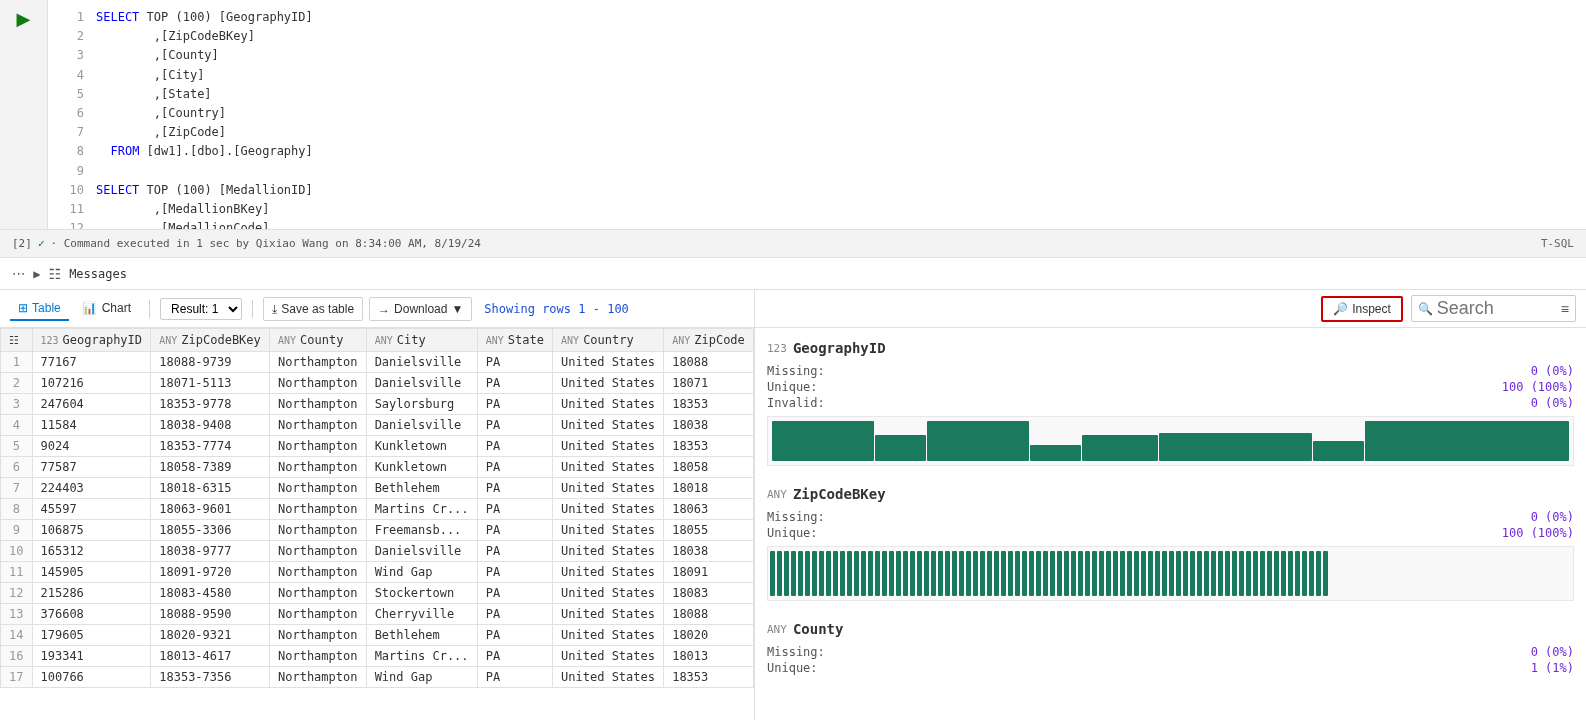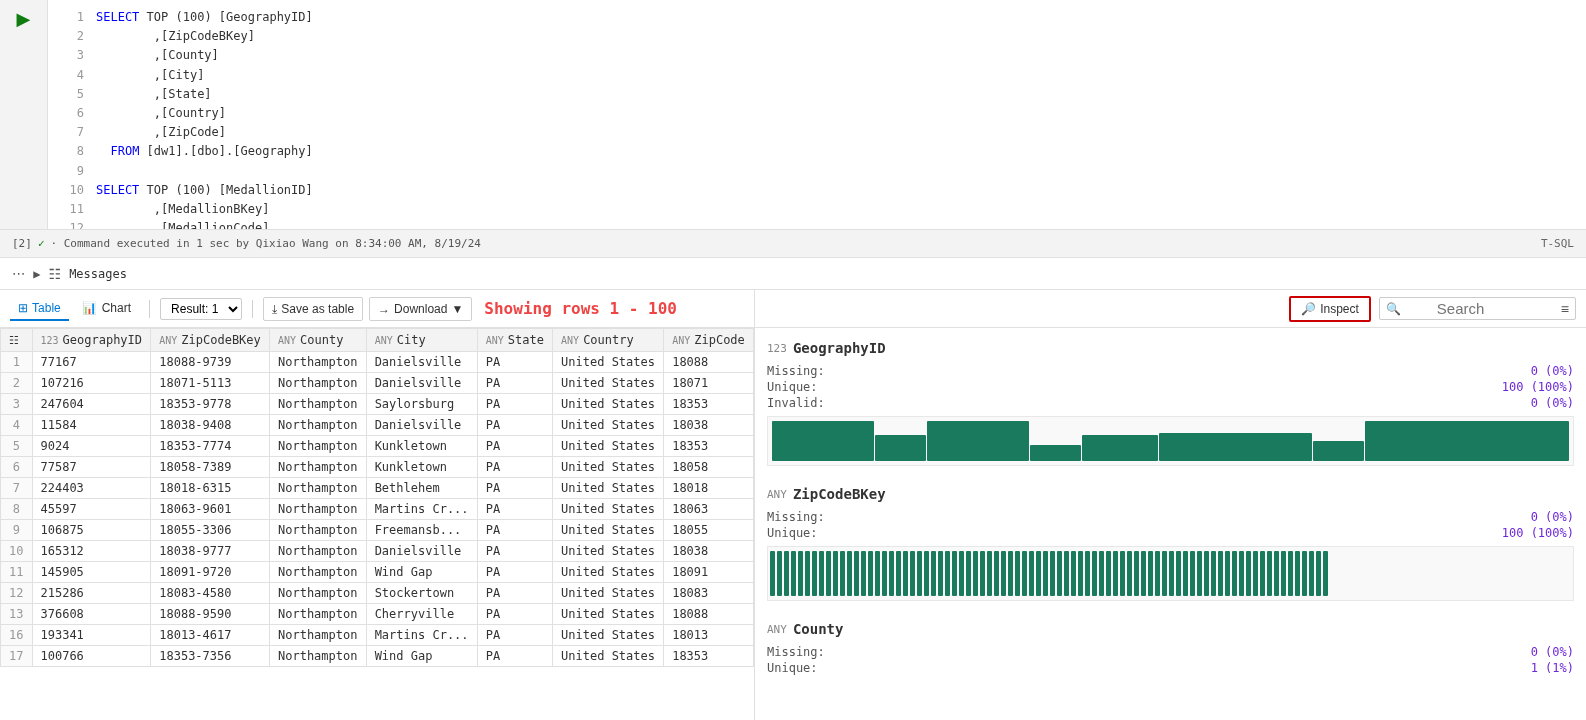--- a/index.html
+++ b/index.html
@@ -32,37 +32,37 @@
     
     .table-panel { flex: 0 0 755px; display: flex; flex-direction: column; border-right: 1px solid #e0e0e0; overflow: hidden; }
 
     
     .table-toolbar { height: 38px; background: #fff; border-bottom: 1px solid #e0e0e0; display: flex; align-items: center; padding: 0 10px; gap: 6px; flex-shrink: 0; }
     .tab-btn { display: flex; align-items: center; gap: 4px; padding: 4px 8px; border: none; background: none; cursor: pointer; font-size: 12px; color: #333; border-bottom: 2px solid transparent; }
     .tab-btn.active { border-bottom: 2px solid #0078d4; color: #0078d4; }
     .divider-v { width: 1px; height: 18px; background: #d0d0d0; margin: 0 4px; }
     .result-select { font-size: 12px; border: 1px solid #ccc; padding: 2px 6px; border-radius: 2px; background: #fff; cursor: pointer; }
     .toolbar-btn { display: flex; align-items: center; gap: 4px; padding: 4px 8px; border: 1px solid #d0d0d0; background: #fff; cursor: pointer; font-size: 12px; color: #333; border-radius: 2px; }
-    .showing-text { font-size: 16px; color: #ef4444; margin-left: 6px; font-weight: bold; }
+    .showing-text { font-size: 12px; color: #1d4ed8; margin-left: 6px; }
 
     
     .table-scroll { overflow: auto; flex: 1; }
     table { border-collapse: collapse; width: 100%; font-size: 12px; }
     th { background: #f3f3f3; border: 1px solid #e0e0e0; padding: 4px 8px; text-align: left; font-weight: 400; color: #333; white-space: nowrap; position: sticky; top: 0; z-index: 1; }
     td { border: 1px solid #e0e0e0; padding: 3px 8px; white-space: nowrap; color: #333; }
     .col-header { display: flex; align-items: center; gap: 4px; }
     .type-badge { color: #888; font-size: 10px; }
     .row-num { color: #999; text-align: center; background: #fafafa; }
 
     
     .inspect-panel { flex: 1; display: flex; flex-direction: column; overflow: hidden; }
     .inspect-toolbar { height: 38px; background: #fff; border-bottom: 1px solid #e0e0e0; display: flex; align-items: center; padding: 0 10px; gap: 8px; justify-content: flex-end; flex-shrink: 0; }
     .inspect-btn { display: flex; align-items: center; gap: 4px; padding: 4px 10px; border: 2px solid #c00; background: #fff; cursor: pointer; font-size: 12px; color: #333; border-radius: 2px; }
     .search-box { display: flex; align-items: center; border: 1px solid #ccc; border-radius: 2px; padding: 2px 6px; gap: 4px; background: #fff; }
-    .search-box input { border: none; outline: none; font-size: 15px; width: 120px; margin-left: 32px; }
+    .search-box input { border: none; outline: none; font-size: 18px; width: 120px; }
     .filter-btn { background: none; border: none; cursor: pointer; font-size: 14px; color: #555; }
 
     .inspect-scroll { overflow-y: auto; flex: 1; padding: 12px; }
     .inspect-section { margin-bottom: 20px; }
     .inspect-title { font-size: 14px; font-weight: 600; color: #333; margin-bottom: 8px; display: flex; align-items: center; gap: 6px; }
     .inspect-type { font-size: 11px; color: #888; font-weight: 400; }
     .stat-row { display: flex; justify-content: space-between; font-size: 12px; color: #555; margin-bottom: 2px; text-align: center; }
     .stat-val { color: #6d28d9; }
     .chart-bar-area { height: 50px; background: #f9f9f9; border: 1px solid #e8e8e8; margin-top: 6px; position: relative; display: flex; align-items: flex-end; padding: 4px; gap: 1px; overflow: hidden; }
     .bar-seg { background: #1a7a5e; height: 100%; border-radius: 1px; flex: 1; }
@@ -331,20 +331,30 @@
       <td class="row-num">13</td>
       <td>376608</td>
       <td>18088-9590</td>
       <td>Northampton</td>
       <td>Cherryville</td>
       <td>PA</td>
       <td>United States</td>
       <td>18088</td>
     </tr>
             <tr>
+      <td class="row-num">14</td>
+      <td>179605</td>
+      <td>18020-9321</td>
+      <td>Northampton</td>
+      <td>Bethlehem</td>
+      <td>PA</td>
+      <td>United States</td>
+      <td>18020</td>
+    </tr>
+            <tr>
       <td class="row-num">16</td>
       <td>193341</td>
       <td>18013-4617</td>
       <td>Northampton</td>
       <td>Martins Cr...</td>
       <td>PA</td>
       <td>United States</td>
       <td>18013</td>
     </tr>
             <tr>

